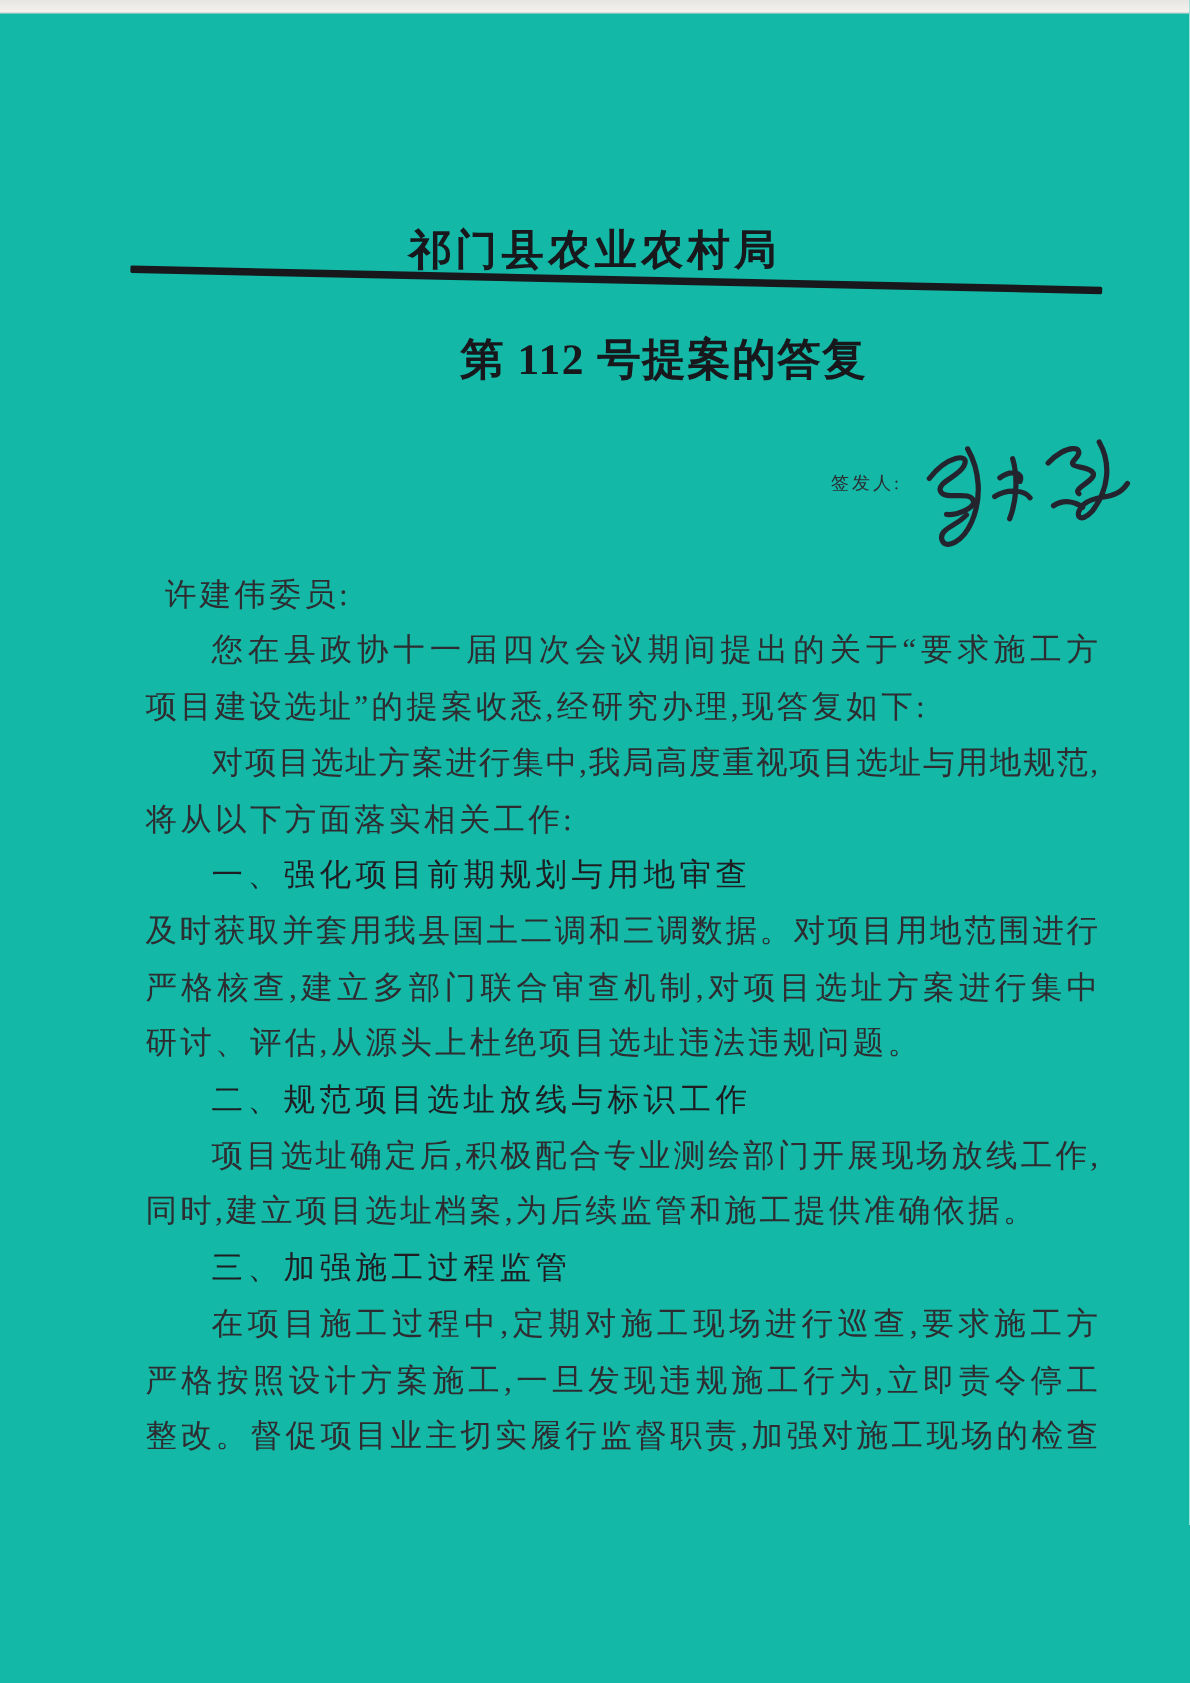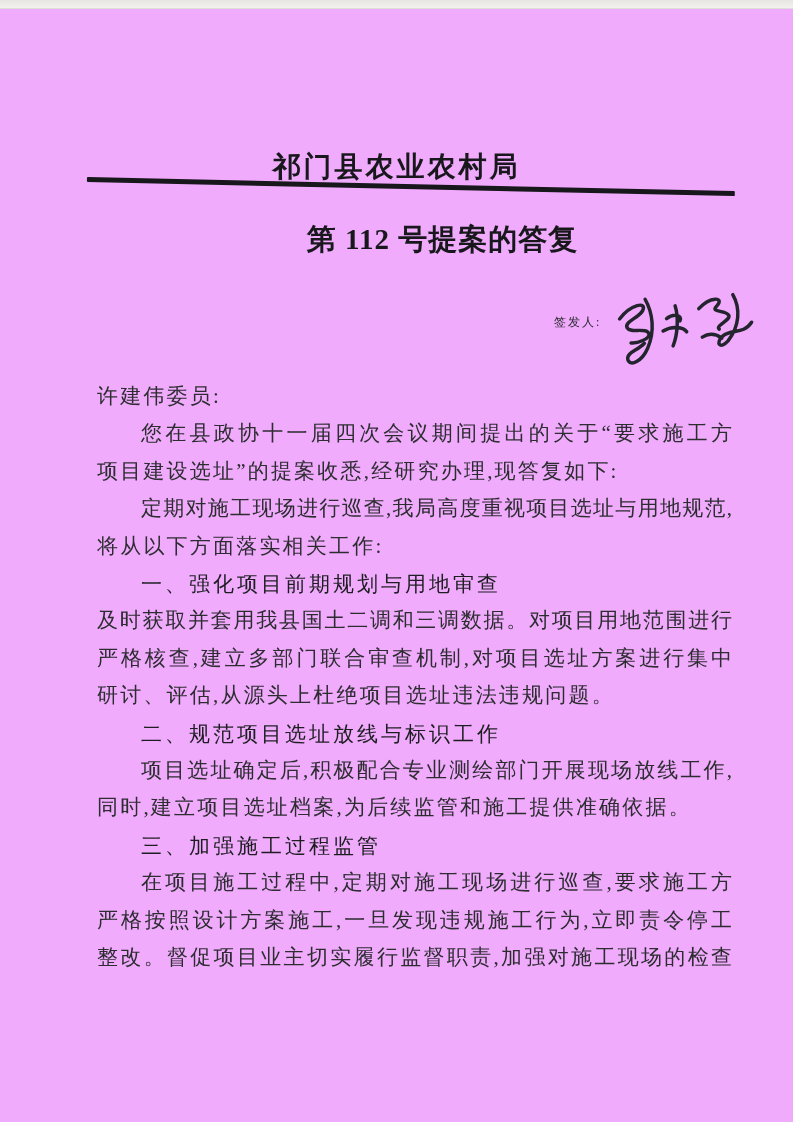--- a/index.html
+++ b/index.html
@@ -1,20 +1,20 @@
 <!DOCTYPE html>
 <html><head>
 <meta charset="utf-8">
 <style>
   html, body { margin: 0; padding: 0; background: #ffffff; }
   .page {
     position: relative;
     width: 793px;
     height: 1122px;
-    background: #f0abfc;
+    background: #14b8a6;
     overflow: hidden;
     font-family: "Liberation Serif", "DejaVu Serif", serif;
     color: #28282c;
   }
   .scan-strip {
     position: absolute; top: 0; left: 0; width: 100%; height: 8px;
     background: linear-gradient(#e7e6e2, #f3f2ee);
     border-bottom: 1px solid #dddcd8;
   }
   .issuer {
@@ -44,21 +44,21 @@
     font-size: 12px; letter-spacing: 2px; color: #2b2b32;
   }
   .signature {
     position: absolute; top: 287px; left: 610px;
     width: 145px; height: 86px;
   }
   .letter {
     position: absolute; top: 378px; left: 97px; width: 636px;
     font-size: 21px; line-height: 37.4px; color: #2d2d31;
   }
-  .salutation { letter-spacing: 2.2px; }
+  .salutation { letter-spacing: 2.2px; margin-left: 13px; }
   .line { letter-spacing: 2.2px; }
   .line.indent { padding-left: 44px; }
   .line.full {
     text-align: justify;
     text-align-last: justify;
     -moz-text-align-last: justify;
     letter-spacing: 1px;
   }
   .line.heading {
     font-family: "Liberation Sans", "DejaVu Sans", sans-serif;
@@ -95,21 +95,21 @@
       <path d="M122 10 C129 24 127 41 115 55 C107 63 102 57 110 50 C119 43 130 50 139 38"></path>
       <path d="M90 50 C97 46 104 48 109 52"></path>
     </g>
   </svg>
 
   <div class="letter">
     <div class="salutation">许建伟委员:</div>
     <div id="lines">
         <div class="line indent full">您在县政协十一届四次会议期间提出的关于“要求施工方</div>
         <div class="line">项目建设选址”的提案收悉,经研究办理,现答复如下:</div>
-        <div class="line indent full">定期对施工现场进行巡查,我局高度重视项目选址与用地规范,</div>
+        <div class="line indent full">对项目选址方案进行集中,我局高度重视项目选址与用地规范,</div>
         <div class="line">将从以下方面落实相关工作:</div>
         <div class="line heading indent">一、强化项目前期规划与用地审查</div>
         <div class="line full">及时获取并套用我县国土二调和三调数据。对项目用地范围进行</div>
         <div class="line full">严格核查,建立多部门联合审查机制,对项目选址方案进行集中</div>
         <div class="line">研讨、评估,从源头上杜绝项目选址违法违规问题。</div>
         <div class="line heading indent">二、规范项目选址放线与标识工作</div>
         <div class="line indent full">项目选址确定后,积极配合专业测绘部门开展现场放线工作,</div>
         <div class="line">同时,建立项目选址档案,为后续监管和施工提供准确依据。</div>
         <div class="line heading indent">三、加强施工过程监管</div>
         <div class="line indent full">在项目施工过程中,定期对施工现场进行巡查,要求施工方</div>

